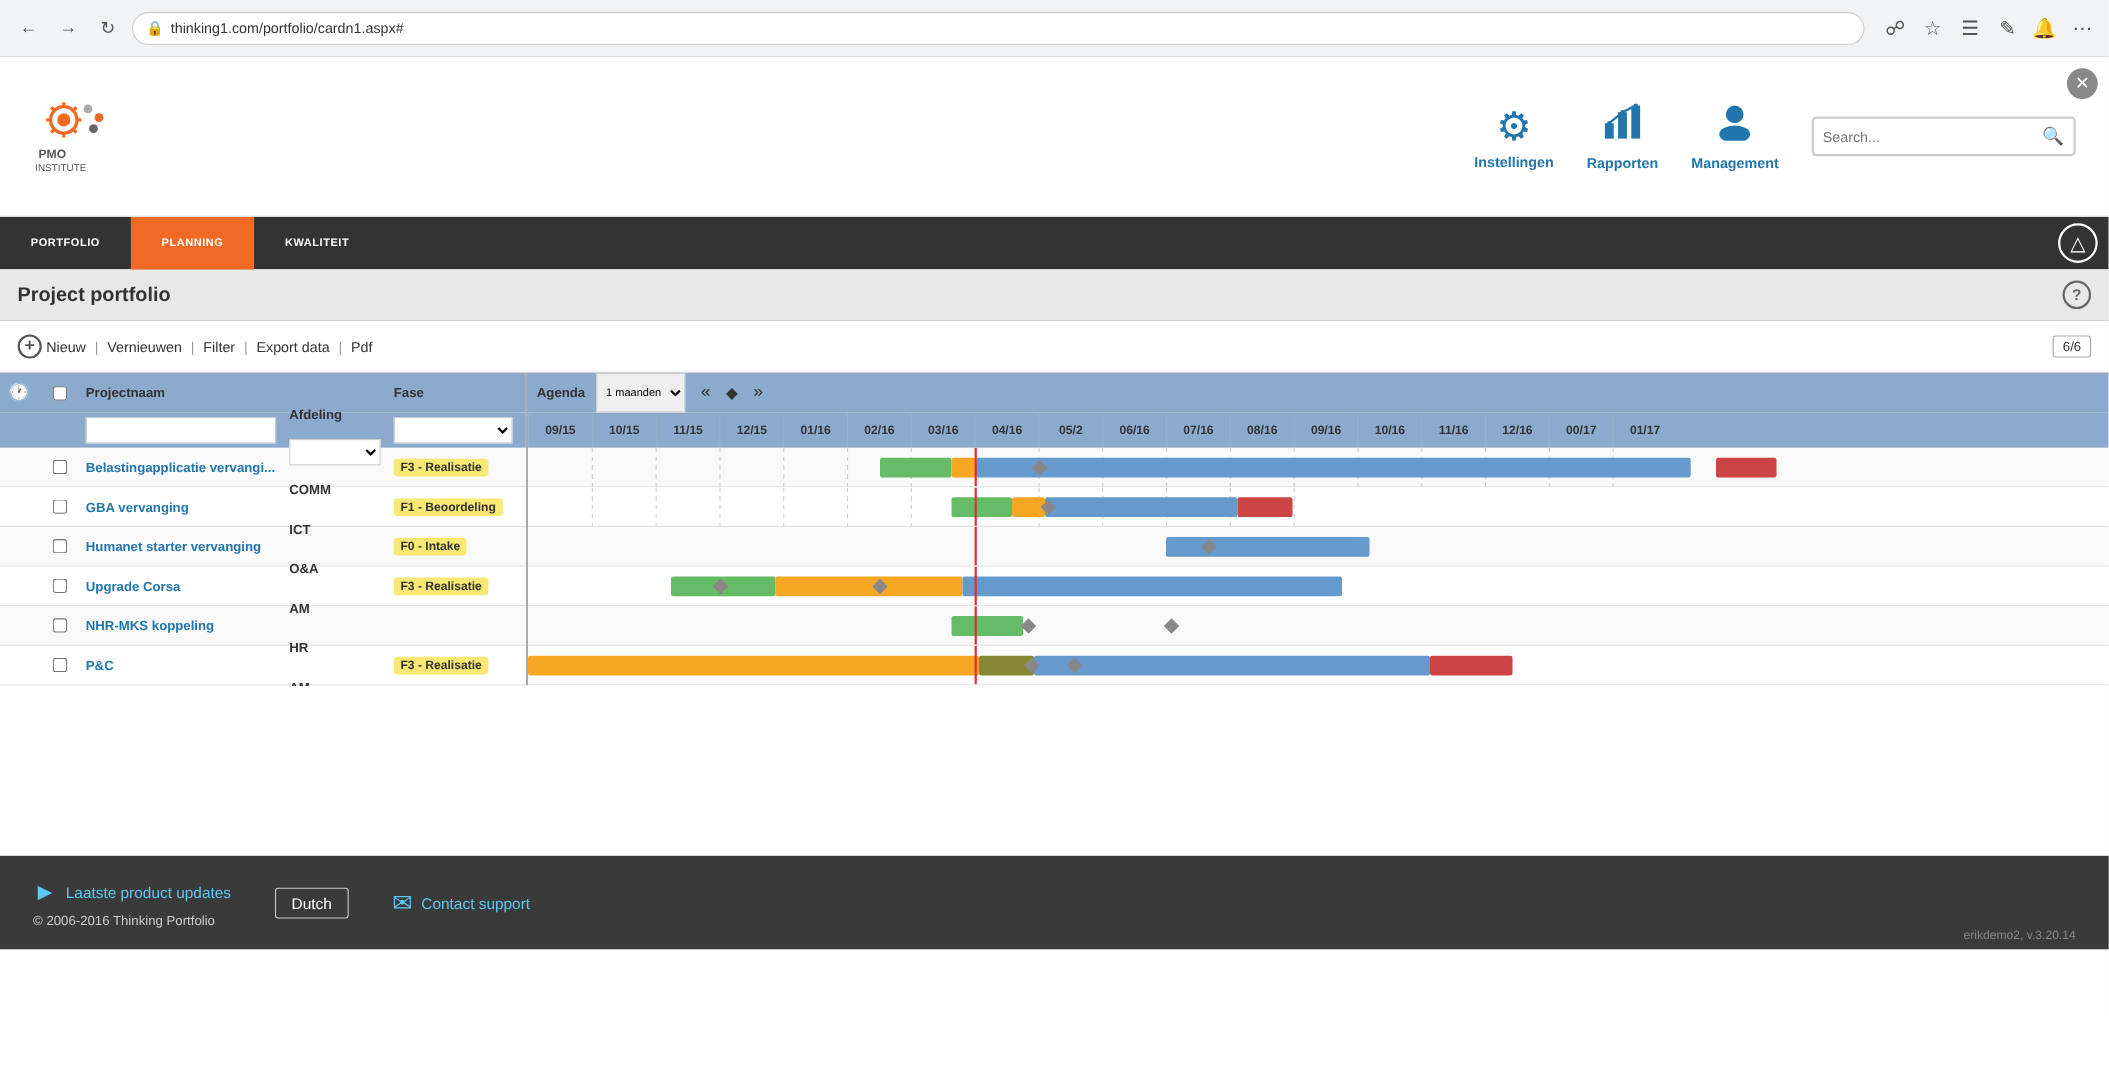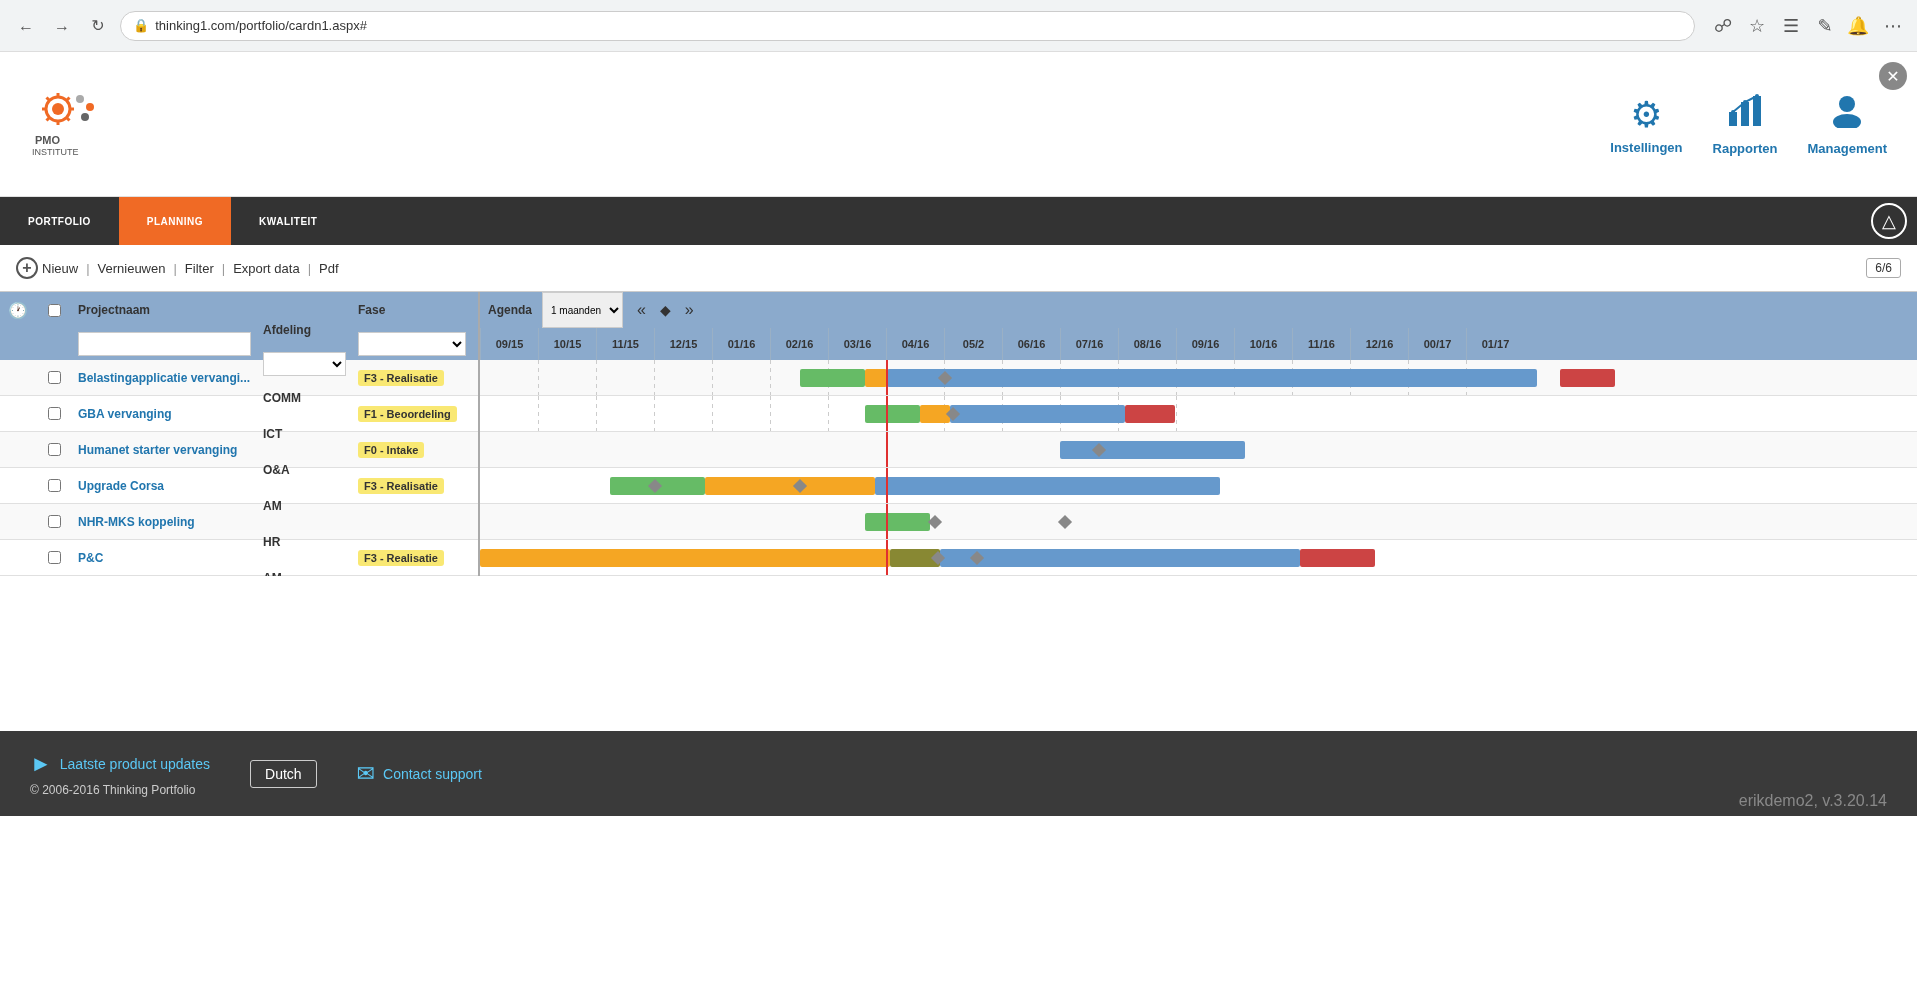--- a/index.html
+++ b/index.html
@@ -301,21 +301,21 @@
     .footer-updates-label { font-size: 14px; }
     .footer-copyright { font-size: 12px; color: #ccc; }
     .footer-dutch-btn {
       border: 1px solid #ccc; background: transparent; color: #fff;
       padding: 5px 14px; font-size: 14px; cursor: pointer; border-radius: 3px;
     }
     .footer-center { flex: 1; text-align: center; font-size: 14px; color: #ccc; }
     .footer-right { display: flex; align-items: center; gap: 8px; cursor: pointer; }
     .footer-mail-icon { font-size: 22px; color: #5bc8f5; }
     .footer-support-label { font-size: 14px; color: #5bc8f5; }
-    .footer-version { margin-left: auto; font-size: 16px; color: #888; align-self: flex-end; padding-bottom: 6px; }
+    .footer-version { margin-left: auto; font-size: 11px; color: #888; align-self: flex-end; padding-bottom: 6px; }
 
     
     .pmo-logo {
       width: 80px; height: 70px; position: relative;
     }
   </style>
 </head>
 <body>
 
 <div class="browser-chrome">
@@ -383,34 +383,42 @@
     </div>
     <div class="header-nav-item">
       <span class="header-nav-icon">
         <svg width="36" height="36" viewBox="0 0 36 36">
           <circle cx="18" cy="12" r="8" fill="#2176ae"></circle>
           <ellipse cx="18" cy="30" rx="14" ry="8" fill="#2176ae"></ellipse>
         </svg>
       </span>
       <span class="header-nav-label">Management</span>
     </div>
+    <div class="search-box">
+      <input type="text" placeholder="Search..." style="">
+      <span class="search-icon">🔍</span>
+    </div>
   </div>
   <button class="close-btn-top">✕</button>
 </div>
 
 <div class="main-nav">
   <div class="nav-tab">PORTFOLIO</div>
   <div class="nav-tab active">PLANNING</div>
   <div class="nav-tab">KWALITEIT</div>
   <div class="nav-spacer"></div>
   <button class="nav-arrow-btn">△</button>
 </div>
 
 <div class="page-content">
 
+  <div class="portfolio-header">
+    <span class="portfolio-title">Project portfolio</span>
+    <button class="help-btn">?</button>
+  </div>
 
   <div class="toolbar">
     <div class="toolbar-btn">
       <span class="toolbar-plus">+</span>
       <span>Nieuw</span>
     </div>
     <span class="toolbar-sep">|</span>
     <span class="toolbar-btn">Vernieuwen</span>
     <span class="toolbar-sep">|</span>
     <span class="toolbar-btn">Filter</span>

